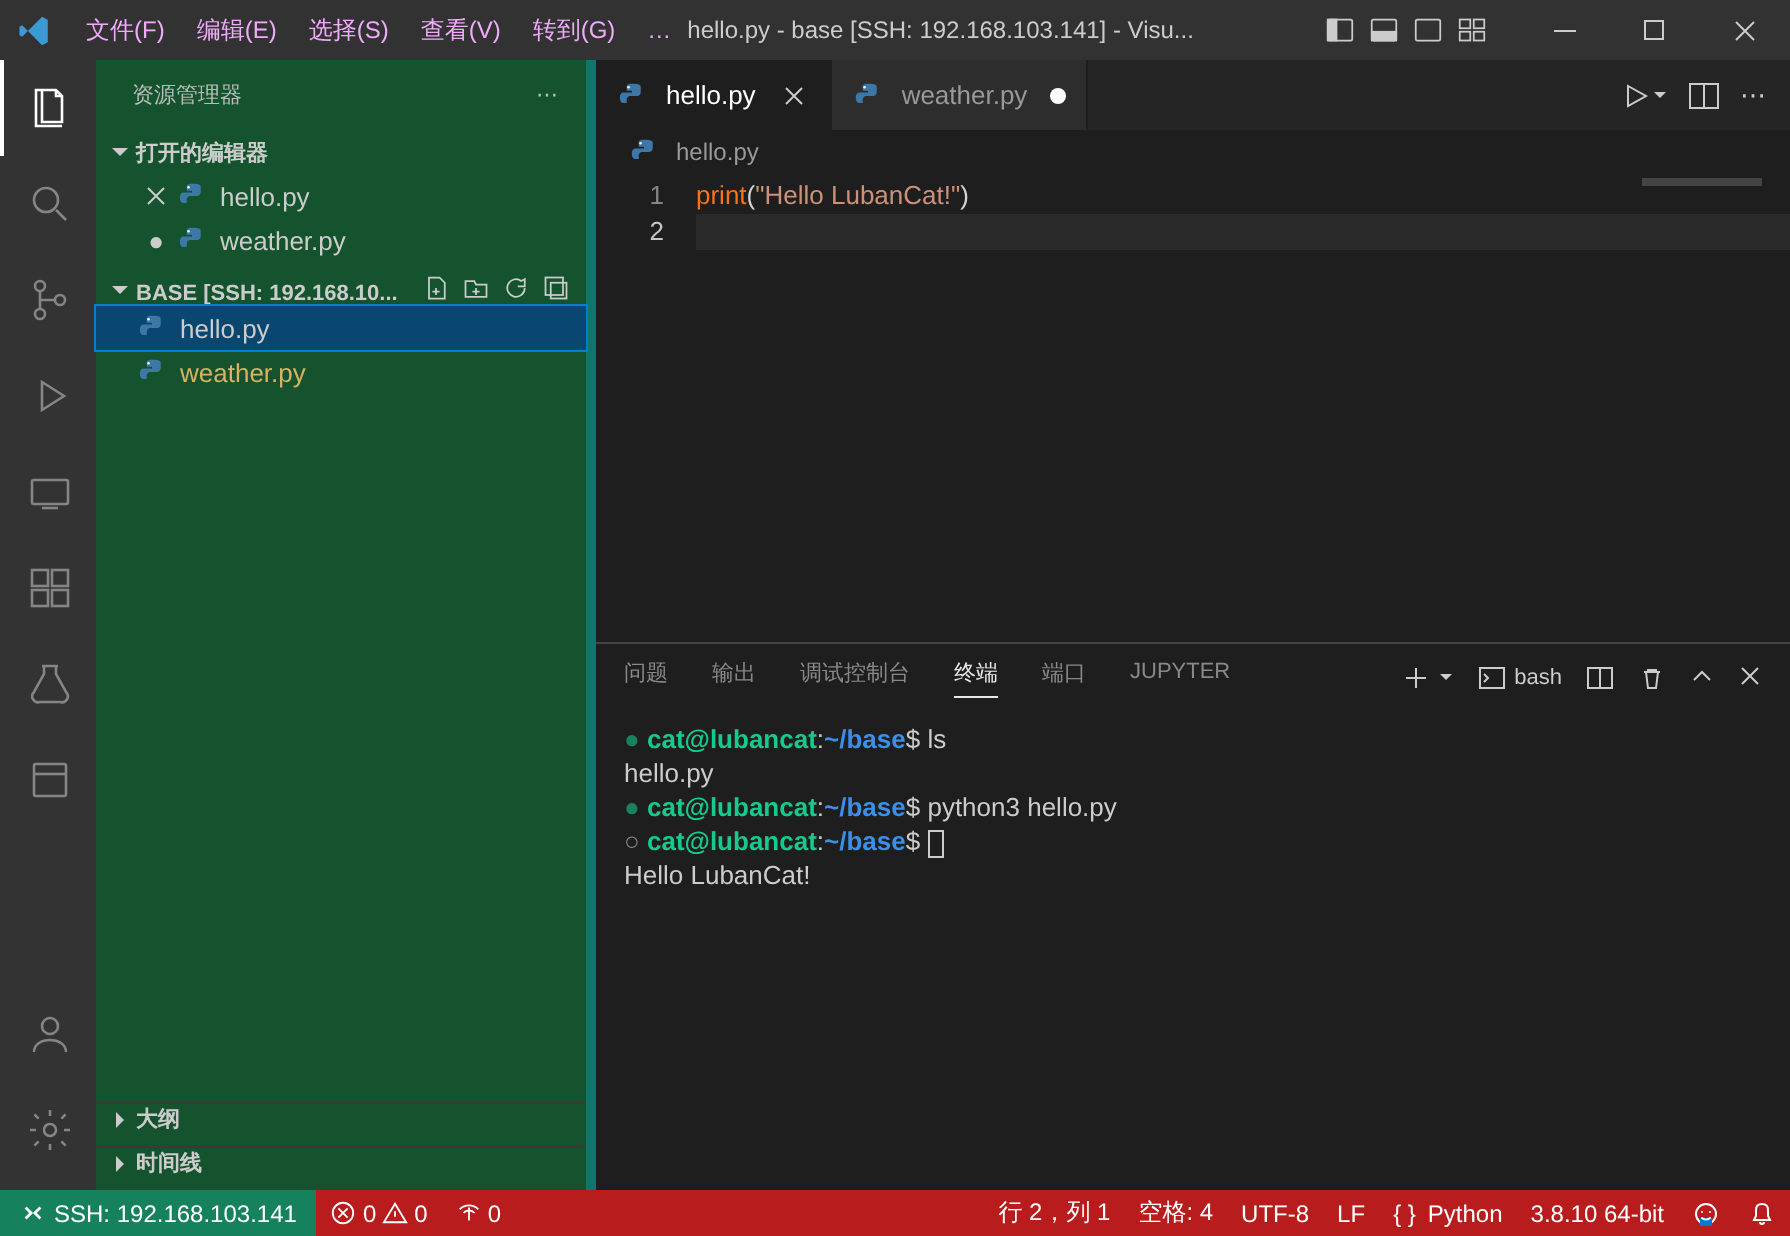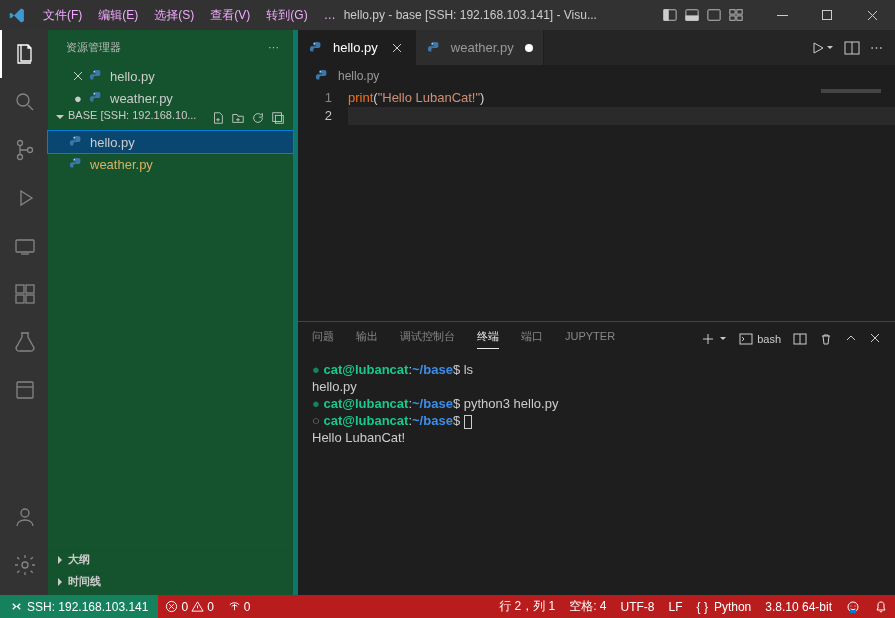--- a/index.html
+++ b/index.html
@@ -23,21 +23,21 @@
 .act-bottom{display:flex;flex-direction:column;align-items:center;padding-bottom:6px}
 .sidebar{width:250px;background:#14532d;display:flex;flex-direction:column;border-right:5px solid #0f766e}
 .side-header{height:35px;display:flex;align-items:center;justify-content:space-between;padding:0 10px 0 18px;font-size:11px;color:#bbb}
 .dots{cursor:pointer;padding:0 4px}
 .section-head{height:22px;display:flex;align-items:center;padding-left:4px;font-size:11px;font-weight:bold;cursor:pointer}
 .chev{width:16px;height:16px;display:flex;align-items:center;justify-content:center}
 .tree-item{height:22px;display:flex;align-items:center;padding-left:20px;font-size:13px;cursor:pointer;gap:2px;white-space:nowrap;overflow:hidden}
 .tree-item.selected{background:#094771;outline:1px solid #007fd4}
 .tree-item.mod{color:#d8b162}
 .file-icon{width:16px;height:16px;display:flex;align-items:center;justify-content:center;margin-right:4px}
-.base-head{height:22px;display:flex;align-items:flex-start;padding-left:4px;font-size:11px;font-weight:normal;cursor:pointer;overflow:hidden}
+.base-head{height:22px;display:flex;align-items:flex-end;padding-left:4px;font-size:11px;font-weight:bold;cursor:pointer;overflow:hidden}
 .base-head .label{flex:1;overflow:hidden;text-overflow:ellipsis;white-space:nowrap}
 .base-actions{display:flex;gap:2px;padding-right:6px}
 .ba{width:18px;height:18px;display:flex;align-items:center;justify-content:center;cursor:pointer}
 .editor{flex:1;background:#1e1e1e;display:flex;flex-direction:column}
 .tabs{height:35px;background:#252526;display:flex;align-items:stretch}
 .tab{display:flex;align-items:center;padding:0 10px;font-size:13px;cursor:pointer;border-right:1px solid #1e1e1e;background:#2d2d2d;color:#999;gap:5px}
 .tab.active{background:#1e1e1e;color:#fff}
 .tab .close{width:16px;height:16px;display:flex;align-items:center;justify-content:center;margin-left:6px}
 .tab .mod-dot{width:8px;height:8px;border-radius:50%;background:#fff;margin-left:6px}
 .tab-actions{margin-left:auto;display:flex;align-items:center;gap:10px;padding-right:12px}
@@ -204,20 +204,28 @@
           </svg>
         </div>
     </div>
   </div>
 
   <div class="sidebar">
     <div class="side-header">
       <span>资源管理器</span>
       <span class="dots">⋯</span>
     </div>
+    <div class="section-head">
+      <span class="chev">
+          <svg width="12" height="12" viewBox="0 0 12 12" fill="#ccc">
+            <path d="M2 4l4 4 4-4z"></path>
+          </svg>
+        </span>
+      <span>打开的编辑器</span>
+    </div>
     <div class="tree-item" style="padding-left:22px">
       <span style="width:16px;text-align:center"><svg width="10" height="10" viewBox="0 0 10 10" stroke="#ccc">
             <path d="M1 1l8 8M9 1l-8 8"></path>
           </svg></span>
       <span class="file-icon">
           <svg width="14" height="14" viewBox="0 0 16 16">
             <path fill="#3c77a8" d="M8 1c-3 0-3 1-3 2v2h3v1H3c-1 0-2 1-2 3s1 3 2 3h2v-2c0-1 1-2 2-2h4c1 0 2-1 2-2V3c0-1 0-2-5-2z"></path>
             <circle cx="6" cy="3" r="0.7" fill="#fff"></circle>
           </svg>
         </span>

